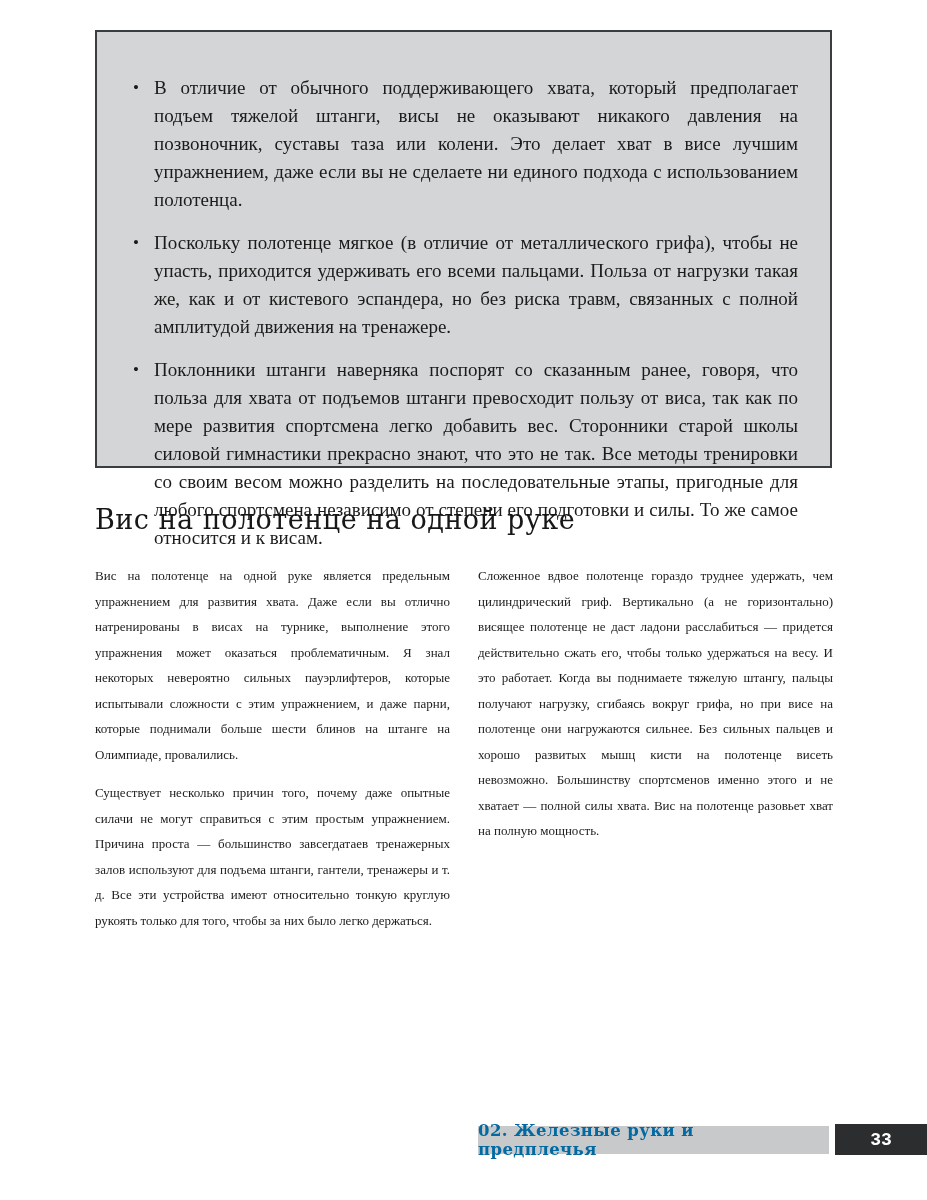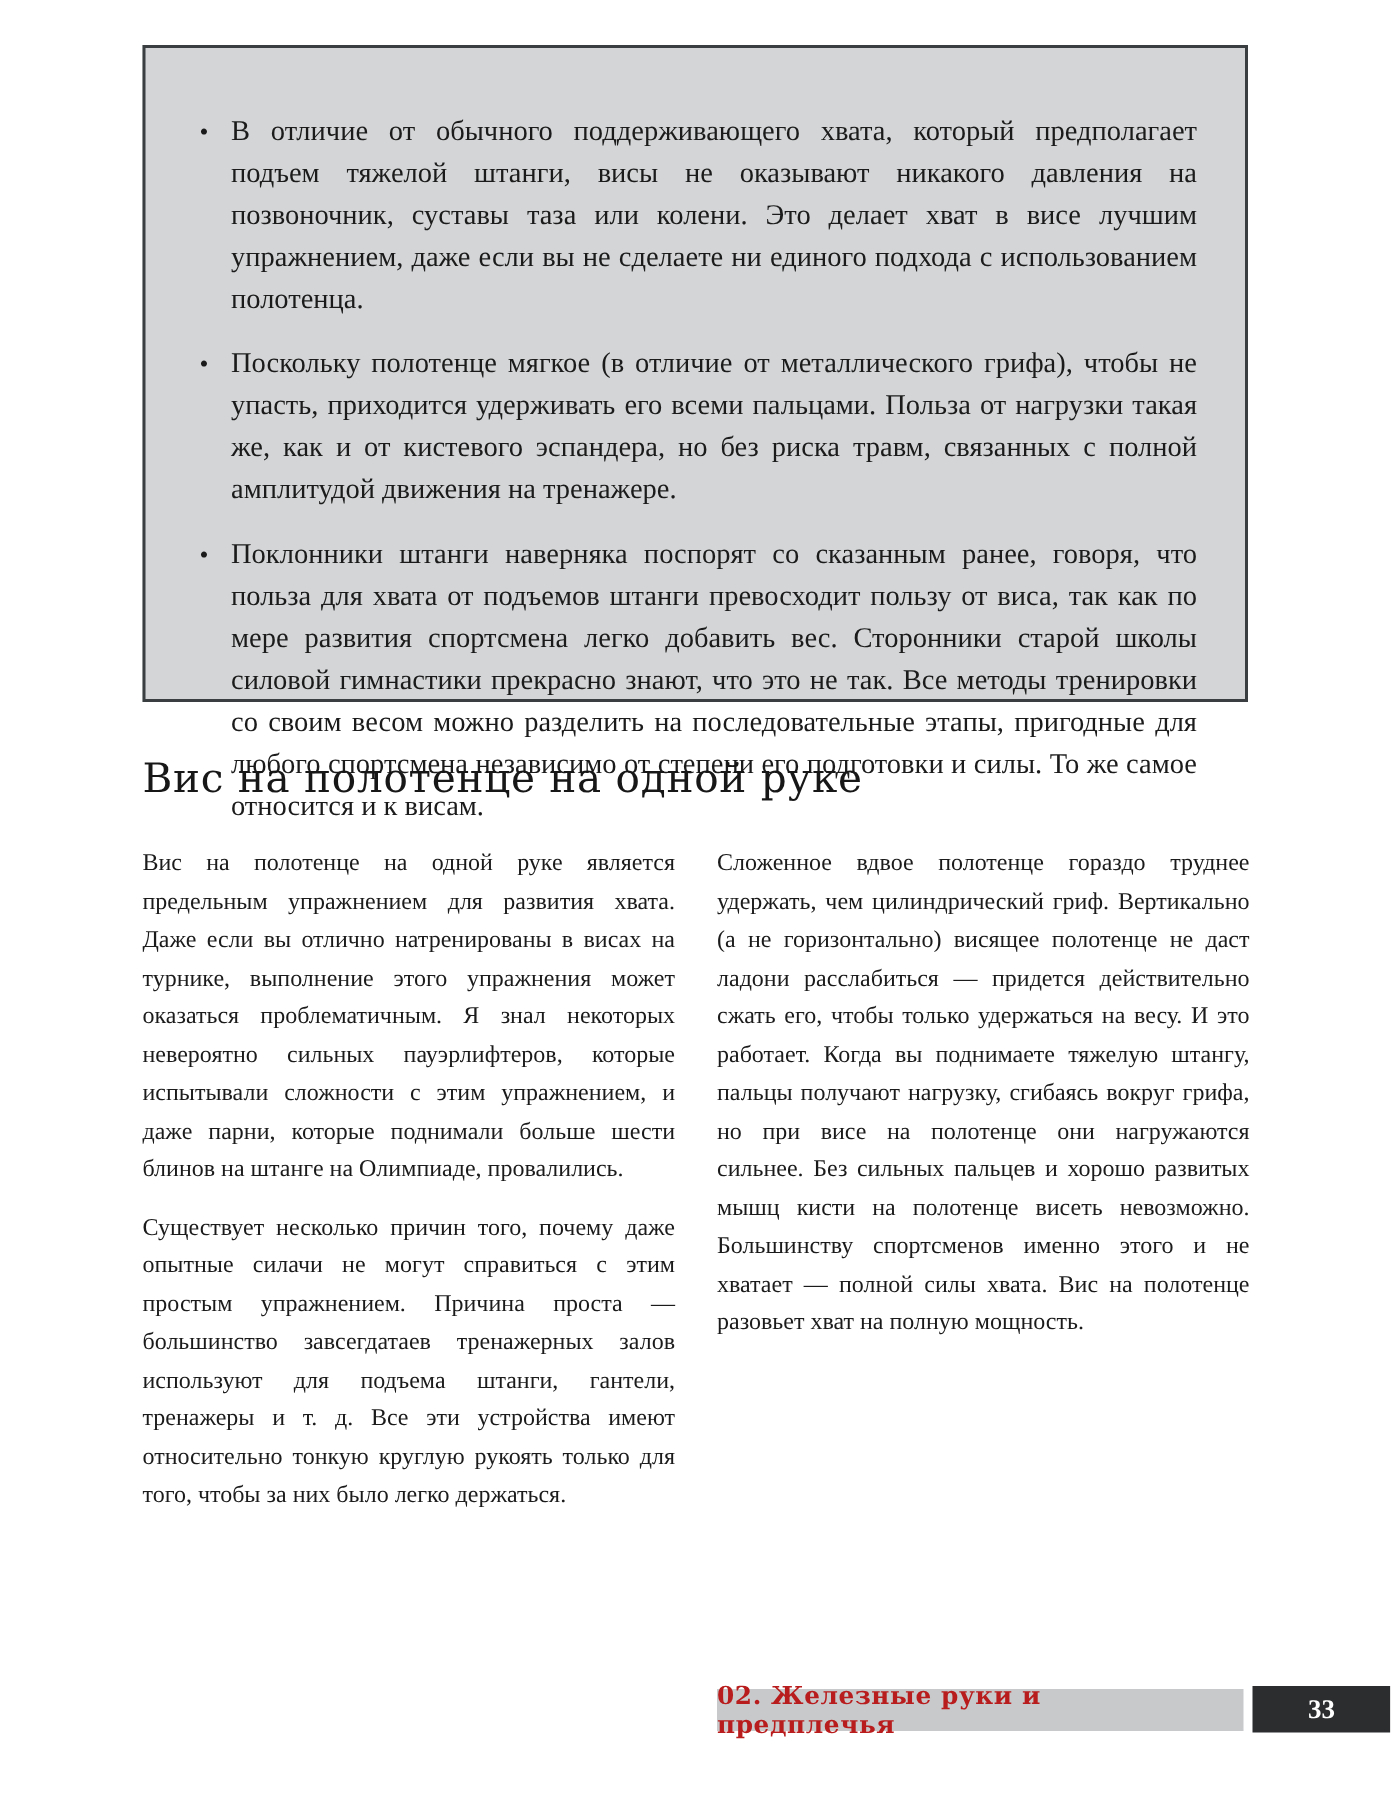--- a/index.html
+++ b/index.html
@@ -69,21 +69,21 @@
   .columns {
     position: absolute;
     left: 95px;
     top: 563px;
     width: 738px;
     display: flex;
     gap: 28px;
   }
   .col {
     width: 355px;
-    font-size: 16px;
+    font-size: 13px;
     line-height: 25.5px;
     text-align: justify;
     hyphens: auto;
   }
   .col p {
     margin: 0 0 13px 0;
   }
   .col p:last-child { margin-bottom: 0; }
   .italic { }
 
@@ -97,33 +97,33 @@
     background: #c7c9cb;
     box-sizing: border-box;
     display: flex;
     align-items: center;
     justify-content: flex-end;
     padding-right: 14px;
     font-family: "DejaVu Serif", serif;
     font-weight: bold;
     font-size: 16.5px;
     letter-spacing: 0.4px;
-    color: #b91c1c;
+    color: #0369a1;
   }
   .page-number-box {
     position: absolute;
     left: 835px;
     top: 1124px;
     width: 92px;
     height: 31px;
     background: #2b2d2e;
     display: flex;
     align-items: center;
     justify-content: center;
-    font-family: Liberation Serif, serif;
+    font-family: Liberation Mono, monospace;
     font-weight: bold;
     font-size: 18px;
     color: #ffffff;
   }
 </style>
 </head>
 <body>
 
 <div class="page">
 

